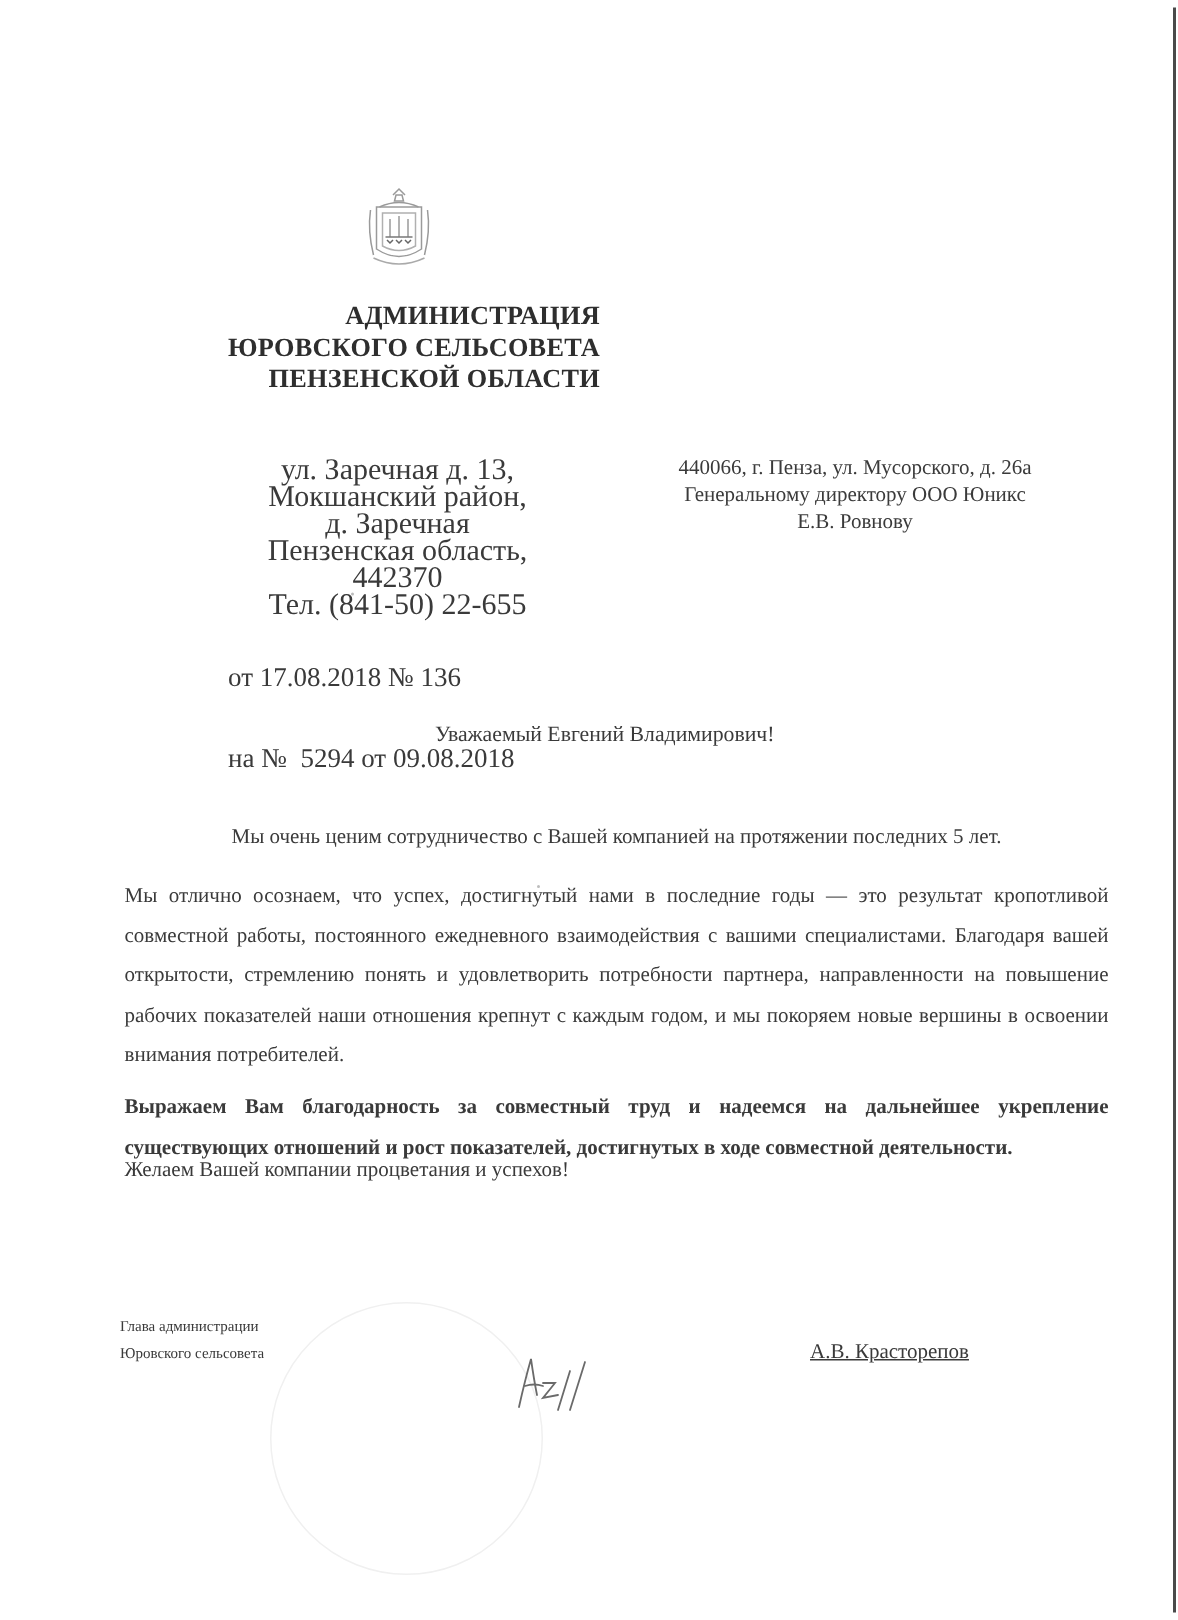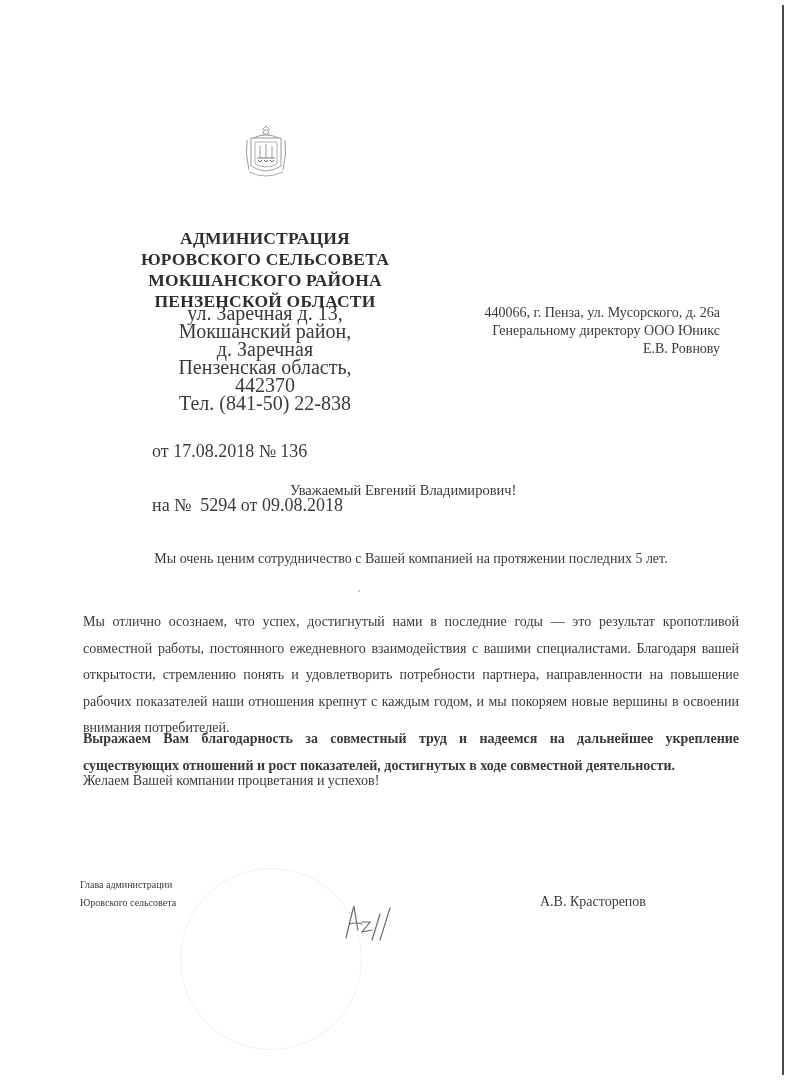--- a/index.html
+++ b/index.html
@@ -3,32 +3,32 @@
 <meta charset="utf-8">
 <style>
   html, body { margin: 0; padding: 0; }
   body {
     width: 785px; height: 1080px; background: #ffffff; position: relative; overflow: hidden;
     font-family: "Liberation Serif", "DejaVu Serif", serif; color: #3a3a3a;
   }
   .abs { position: absolute; }
   .scan-edge { left: 782px; top: 5px; width: 2px; height: 1070px; background: #4a4a4a; }
   .emblem { left: 243px; top: 124px; width: 46px; height: 56px; }
-  .org { left: 130px; top: 200px; width: 270px; text-align: center; font-weight: bold; font-size: 17.5px; line-height: 21px; color: #2e2e2e; letter-spacing: 0.2px; margin-top: 28px; }
+  .org { left: 130px; top: 200px; width: 270px; text-align: right; font-weight: bold; font-size: 17.5px; line-height: 21px; color: #2e2e2e; letter-spacing: 0.2px; }
   .sender { left: 150px; top: 304px; width: 230px; text-align: center; font-size: 20px; line-height: 18px; }
   .ref { left: 152px; top: 406px; font-size: 18px; line-height: 18px; white-space: pre; }
-  .recipient { left: 420px; top: 304px; width: 300px; text-align: right; font-size: 14px; line-height: 18px; }
+  .recipient { left: 420px; top: 304px; width: 300px; text-align: center; font-size: 14px; line-height: 18px; }
   .greeting { left: 290px; top: 482px; width: 300px; text-align: left; font-size: 14.5px; }
   .body { left: 83px; width: 656px; font-size: 14px; line-height: 26.5px; text-align: justify; }
   .p1 { top: 546px; text-align: center; }
-  .p2 { top: 609px; }
+  .p2 { top: 585px; }
   .p3 { top: 726px; font-weight: bold; }
   .p4 { top: 768px; text-align: left; }
   .sig-title { left: 80px; top: 876px; font-size: 10px; line-height: 18px; }
-  .sig-name { left: 540px; top: 894px; font-size: 14px; }
+  .sig-name { left: 540px; top: 894px; font-size: 14px; text-decoration: underline; }
   .stamp { left: 180px; top: 868px; width: 180px; height: 180px; border-radius: 50%; border: 1px solid #f0f0f0; }
   .signature { left: 342px; top: 900px; width: 60px; height: 42px; }
   .dot { width: 2px; height: 2px; background: #bcbcbc; border-radius: 50%; }
 </style>
 </head>
 <body>
 
 <div class="abs scan-edge"></div>
 
 <svg class="abs emblem" viewBox="0 0 46 56">
@@ -43,30 +43,29 @@
       <line x1="29" y1="22" x2="29" y2="34"></line>
     <path d="M14 34 L32 34" stroke="#777"></path>
     <path d="M15 36 l2 2 l2 -2 M21 36 l2 2 l2 -2 M27 36 l2 2 l2 -2" stroke="#666"></path>
     <path d="M6 48 Q23 56 40 48" stroke="#aaa"></path>
   </g>
 </svg>
 
 <div class="abs org">
   <div>АДМИНИСТРАЦИЯ</div>
   <div>ЮРОВСКОГО СЕЛЬСОВЕТА</div>
-  <div>МОКШАНСКОГО РАЙОНА</div>
   <div>ПЕНЗЕНСКОЙ ОБЛАСТИ</div>
 </div>
 
 <div class="abs sender">
   <div>ул. Заречная д. 13,</div>
   <div>Мокшанский  район,</div>
   <div>д. Заречная</div>
   <div>Пензенская область, 442370</div>
-  <div>Тел. (841-50) 22-838</div>
+  <div>Тел. (841-50) 22-655</div>
 </div>
 
 <div class="abs ref">
   <div>от 17.08.2018 № 136</div>
   <div>на №  5294 от 09.08.2018</div>
 </div>
 
 <div class="abs recipient">
   <div>440066, г. Пенза, ул. Мусорского, д. 26а</div>
   <div>Генеральному директору ООО Юникс</div>

